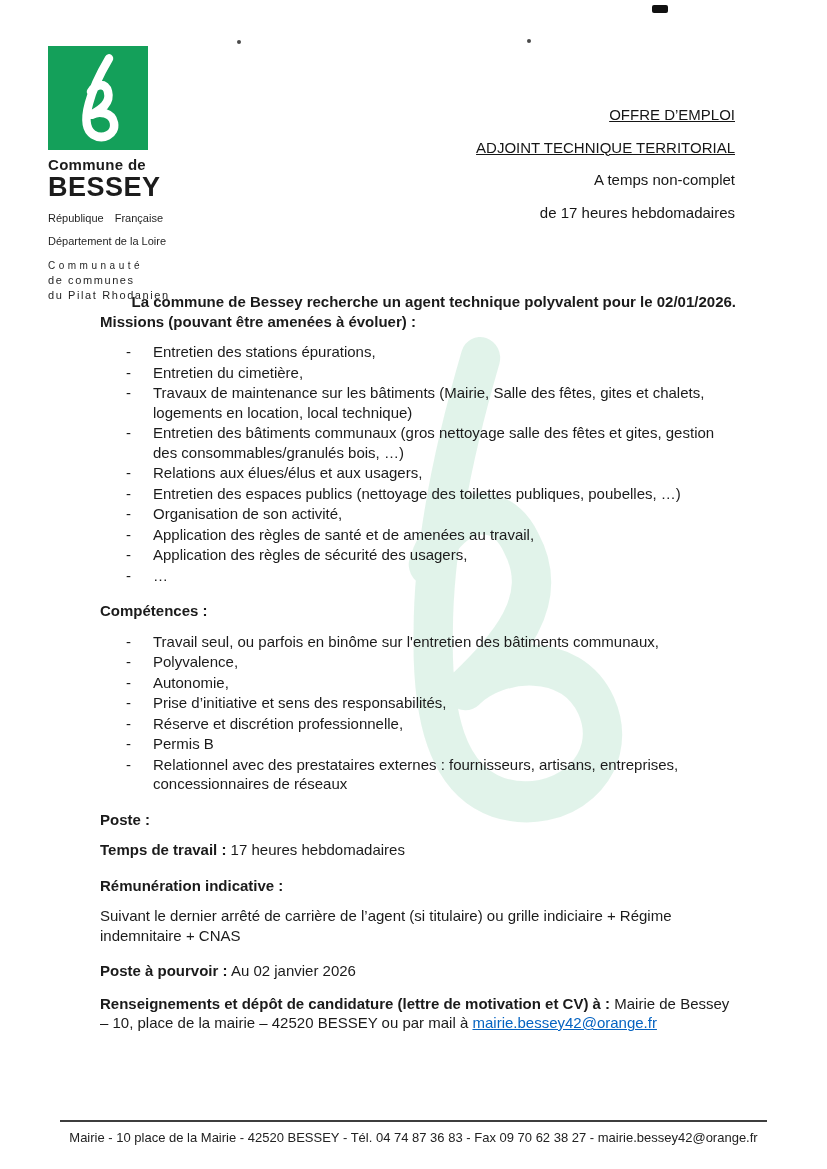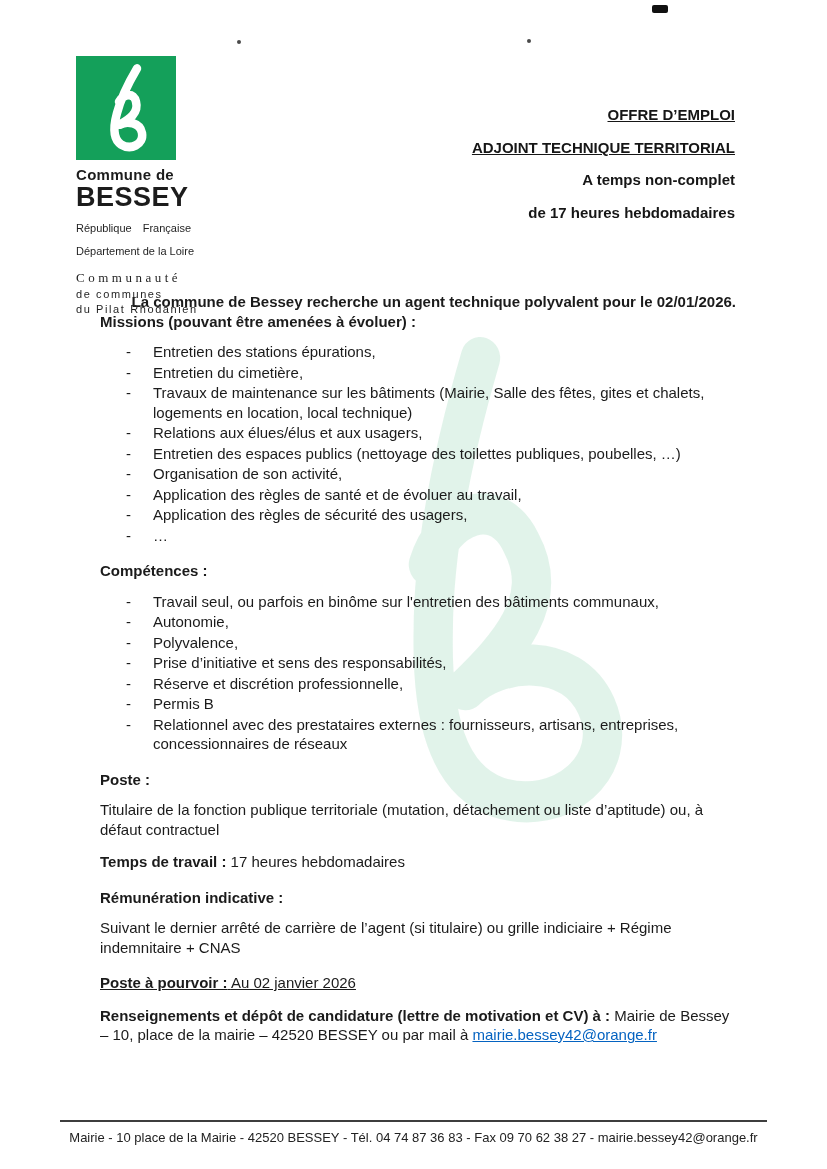--- a/index.html
+++ b/index.html
@@ -5,31 +5,31 @@
   * { margin:0; padding:0; box-sizing:border-box; }
   html,body { background:#ffffff; }
   .page {
     position:relative; width:827px; height:1169px; background:#fff;
     font-family:"Liberation Sans", sans-serif; color:#1c1c1c; overflow:hidden;
   }
   
   .dot { position:absolute; background:#4a4a4a; border-radius:50%; }
   .smudge { position:absolute; background:#111; }
   
-  .logo-block { position:absolute; left:48px; top:56px; width:190px; z-index:2;margin-left:28px; }
+  .logo-block { position:absolute; left:48px; top:46px; width:190px; z-index:2; }
   .logo-square { width:100px; height:104px; display:block; }
   .org1 { font-size:15px; font-weight:bold; margin-top:6px; letter-spacing:.3px; }
   .org2 { font-size:27px; font-weight:bold; letter-spacing:.5px; line-height:1.05; }
   .sub  { font-size:11px; margin-top:11px; color:#1f1f1f; word-spacing:8px; }
   .sub2 { font-size:11px; margin-top:11px; color:#1f1f1f; }
-  .sub3 { font-size:13px; margin-top:12px; color:#1f1f1f; letter-spacing:3.5px; line-height:1.35;font-family:Liberation Serif, serif; }
+  .sub3 { font-size:10px; margin-top:12px; color:#1f1f1f; letter-spacing:3.5px; line-height:1.35; }
   .sub3b, .sub3c { font-size:11px; color:#1f1f1f; letter-spacing:1.6px; line-height:1.35; }
   
   .titles { position:absolute; top:107px; right:92px; text-align:right; z-index:2;
-            font-weight:bold; font-size:15px; color:#161616; }
+            font-weight:normal; font-size:15px; color:#161616; }
   .titles .t { margin-bottom:16px; line-height:1.1; }
   .u { text-decoration:underline; }
   
   .watermark { position:absolute; left:195px; top:295px; width:560px; height:590px;
                z-index:0; opacity:.12; transform:rotate(-14deg); pointer-events:none; }
   
   .main { position:absolute; left:100px; top:292px; width:636px; z-index:1;
           font-size:15px; line-height:1.3; color:#1b1b1b; }
   .intro { font-weight:bold; text-align:right; }
   .section-heading { font-weight:bold; margin-bottom:11px; }
@@ -84,64 +84,64 @@
 
     <div class="section-heading">Missions (pouvant être amenées à évoluer) :</div>
     <ul class="dash-list">
 
         <li>Entretien des stations épurations,</li>
 
         <li>Entretien du cimetière,</li>
 
         <li>Travaux de maintenance sur les bâtiments (Mairie, Salle des fêtes, gites et chalets, logements en location, local technique)</li>
 
+        <li>Entretien des bâtiments communaux (gros nettoyage salle des fêtes et gites, gestion des consommables/granulés bois, …)</li>
 
         <li>Relations aux élues/élus et aux usagers,</li>
 
         <li>Entretien des espaces publics (nettoyage des toilettes publiques, poubelles, …)</li>
 
         <li>Organisation de son activité,</li>
 
-        <li>Application des règles de santé et de évoluer au travail,</li>
+        <li>Application des règles de santé et de amenées au travail,</li>
 
         <li>Application des règles de sécurité des usagers,</li>
 
         <li>…</li>
       </ul>
 
     <div class="section-heading" style="margin-top:16px;">Compétences :</div>
     <ul class="dash-list">
 
         <li>Travail seul, ou parfois en binôme sur l'entretien des bâtiments communaux,</li>
 
+        <li>Polyvalence,</li>
+
         <li>Autonomie,</li>
-
-        <li>Polyvalence,</li>
 
         <li>Prise d’initiative et sens des responsabilités,</li>
 
         <li>Réserve et discrétion professionnelle,</li>
 
         <li>Permis B</li>
 
         <li>Relationnel avec des prestataires externes : fournisseurs, artisans, entreprises, concessionnaires de réseaux</li>
       </ul>
 
     <div class="section-heading" style="margin-top:16px;">Poste :</div>
-    <p class="para">Titulaire de la fonction publique territoriale (mutation, détachement ou liste d’aptitude) ou, à défaut contractuel</p>
 
     <p class="para">
       <span class="lbl">Temps de travail :</span>
       <span>17 heures hebdomadaires</span>
     </p>
 
     <div class="section-heading" style="margin-top:16px;">Rémunération indicative :</div>
     <p class="para">Suivant le dernier arrêté de carrière de l’agent (si titulaire) ou grille indiciaire + Régime indemnitaire + CNAS</p>
 
-    <p class="para" style="margin-top:16px;text-decoration:underline;">
+    <p class="para" style="margin-top:16px;">
       <span class="lbl">Poste à pourvoir :</span>
       <span>Au 02 janvier 2026</span>
     </p>
 
     <p class="para">
       <span class="lbl">Renseignements et dépôt de candidature (lettre de motivation et CV) à :</span>
       <span>Mairie de Bessey – 10, place de la mairie – 42520 BESSEY ou par mail à</span>
       <a class="email" href="#">mairie.bessey42@orange.fr</a>
     </p>
 

